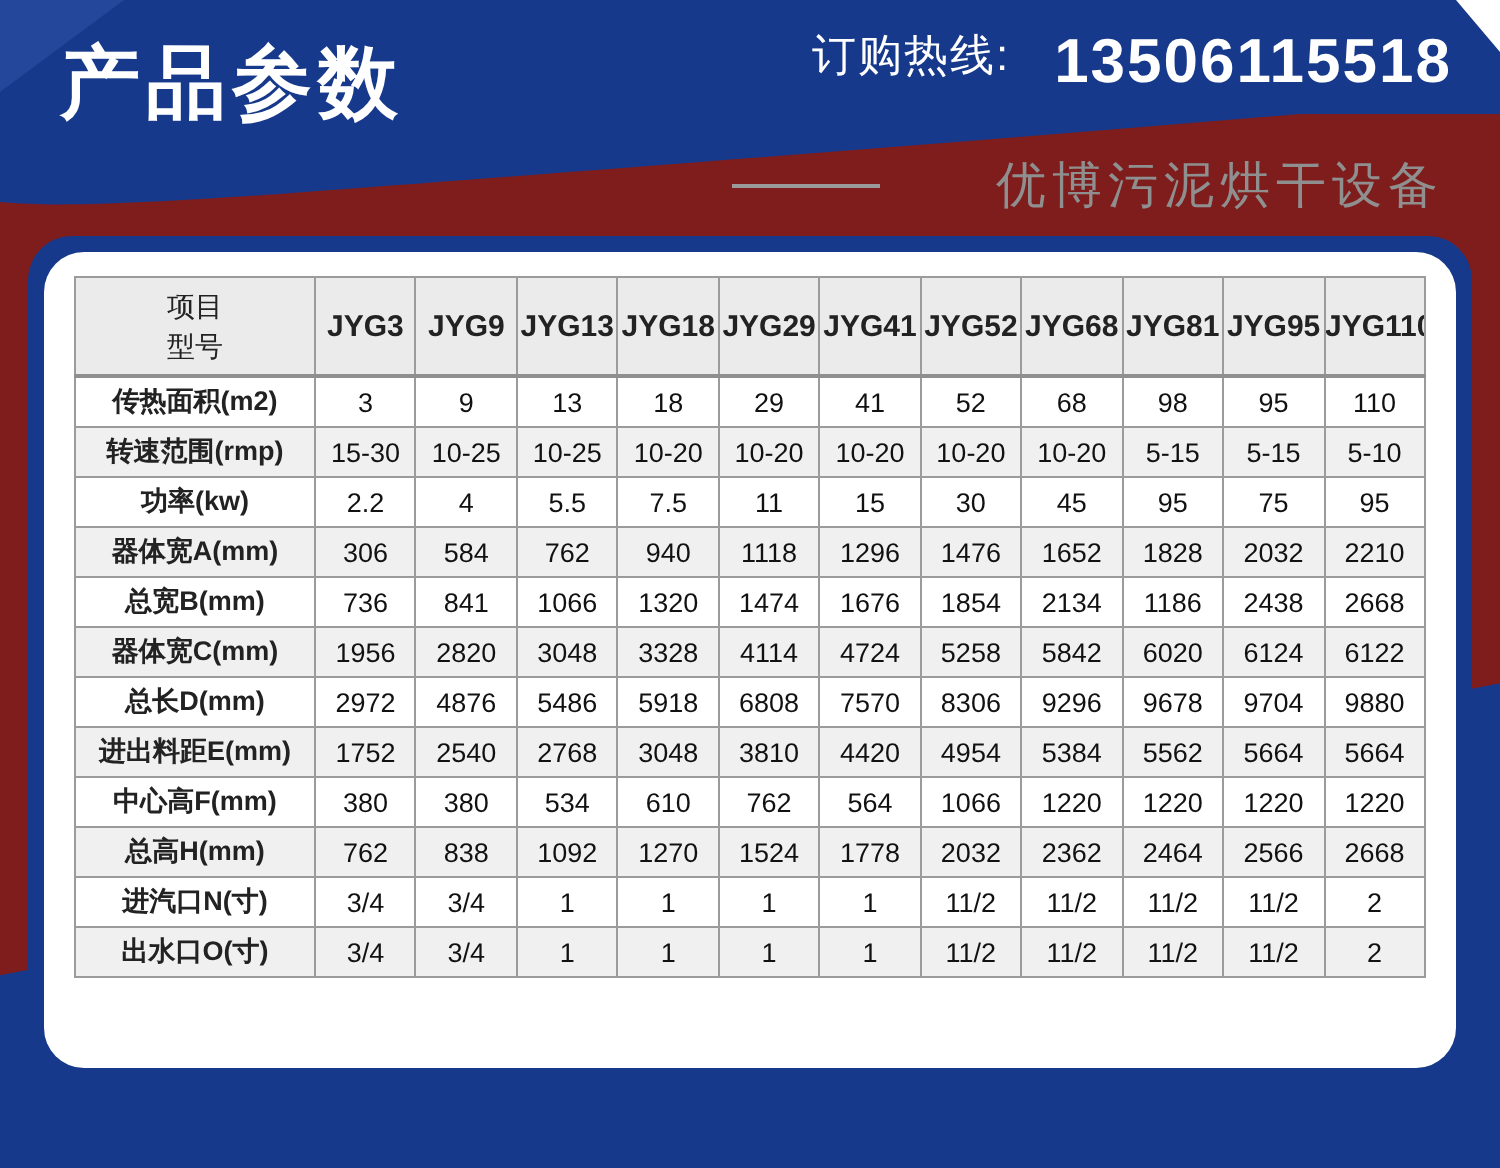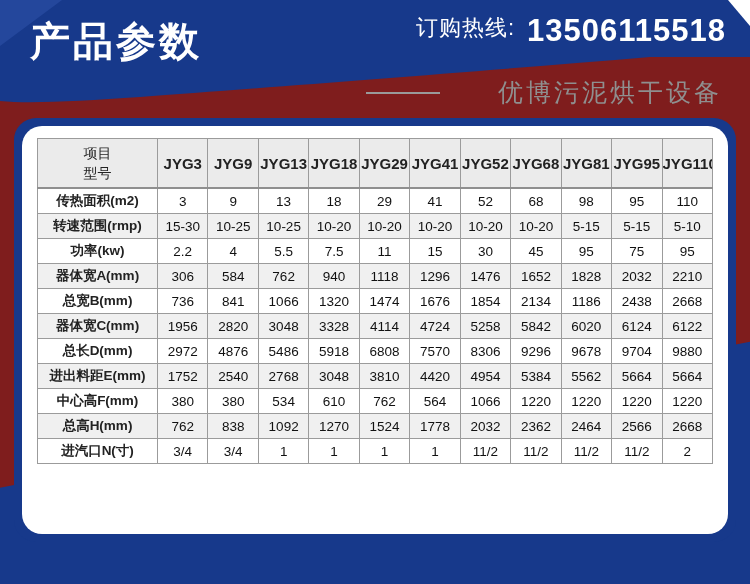--- a/index.html
+++ b/index.html
@@ -15,21 +15,21 @@
   .header-svg{position:absolute;top:0;left:0;z-index:2;}
   .page-title{
     position:absolute;top:14px;left:30px;z-index:3;
     color:#ffffff;font-size:40px;font-weight:900;letter-spacing:3px;
   }
   .hotline{
     position:absolute;top:13px;right:24px;z-index:3;
     color:#ffffff;display:flex;align-items:flex-start;white-space:nowrap;
   }
   .hotline-label{font-size:22px;font-weight:500;letter-spacing:1px;}
-  .hotline-number{font-size:31px;font-weight:800;letter-spacing:1px;margin-left:12px;}
+  .hotline-number{font-size:31px;font-weight:800;letter-spacing:1px;margin-left:22px;}
   .tagline-row{
     position:absolute;top:76px;right:28px;z-index:3;
     display:flex;align-items:center;
   }
   .tagline-dash{width:74px;height:2px;background:#9a9a9a;margin-right:58px;}
   .tagline-text{font-size:25px;color:#8f8f8f;letter-spacing:3px;}
   
   .bottom-navy{
     position:absolute;left:0;top:0;width:750px;height:584px;z-index:0;
     background:#17398b;
@@ -280,18 +280,32 @@
               <td>1</td>
               <td>1</td>
               <td>1</td>
               <td>1</td>
               <td>11/2</td>
               <td>11/2</td>
               <td>11/2</td>
               <td>11/2</td>
               <td>2</td>
             </tr>
+            <tr>
+              <th>出水口O(寸)</th>
+              <td>3/4</td>
+              <td>3/4</td>
+              <td>1</td>
+              <td>1</td>
+              <td>1</td>
+              <td>1</td>
+              <td>11/2</td>
+              <td>11/2</td>
+              <td>11/2</td>
+              <td>11/2</td>
+              <td>2</td>
+            </tr>
           </tbody>
       </table>
     </div>
   </div>
 
 </div>
 
 </body></html>

